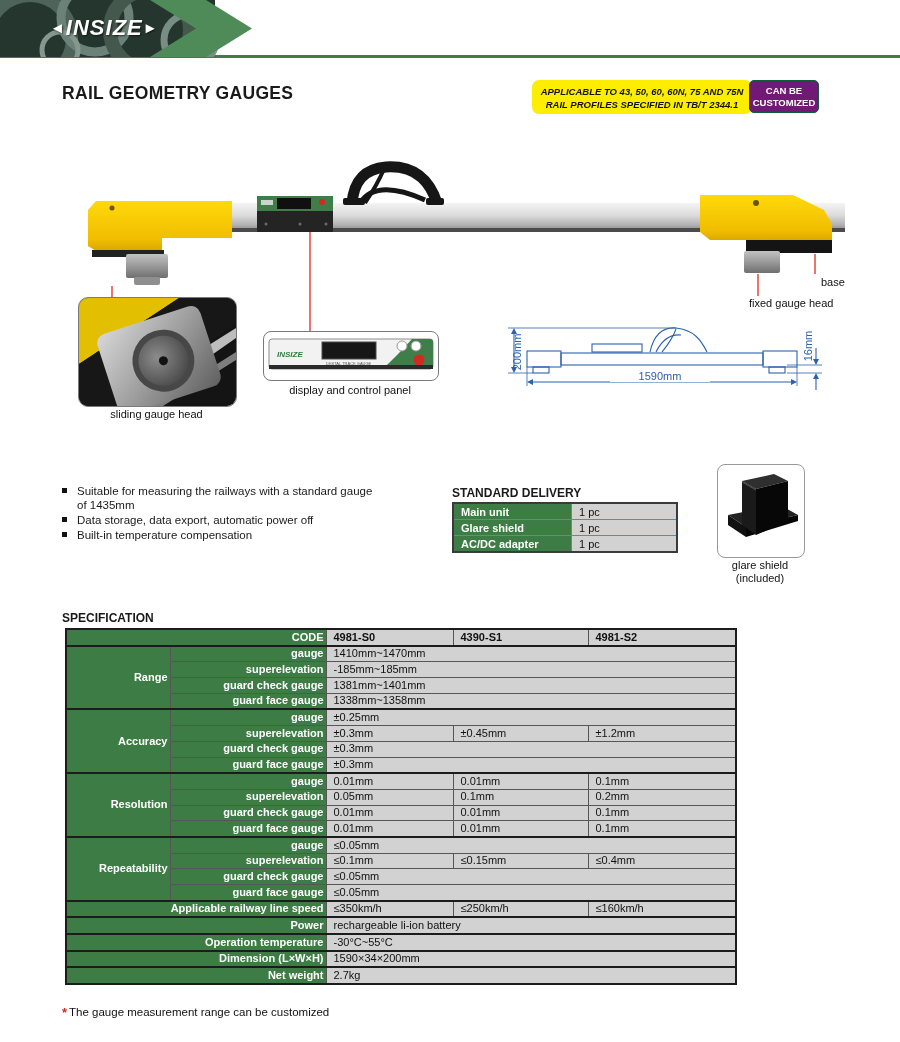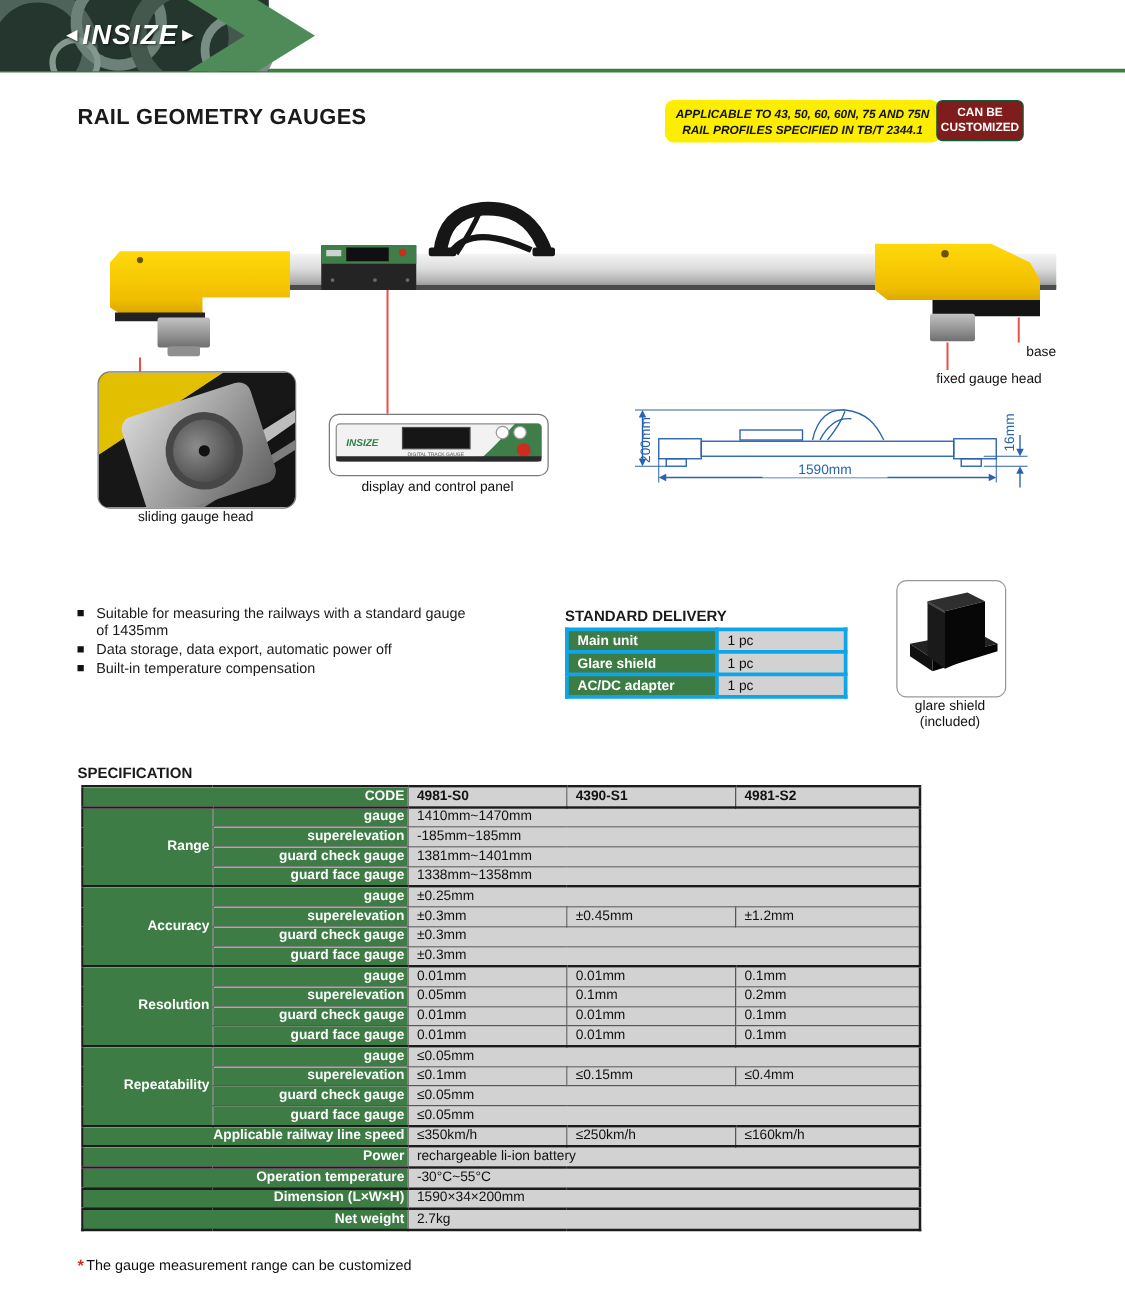--- a/index.html
+++ b/index.html
@@ -13,21 +13,21 @@
   .logo{position:absolute;left:50px;top:15px;width:160px;color:#fff;font-weight:bold;
         font-style:italic;font-size:22px;letter-spacing:1px;white-space:nowrap;
         text-shadow:1px 1px 2px rgba(0,0,0,.6);}
   .logo .arr{font-size:15px;vertical-align:2px;font-style:normal;}
 
   
   .page-title{position:absolute;left:62px;top:83px;font-size:17.5px;font-weight:bold;letter-spacing:.3px;}
   .badge-yellow{position:absolute;left:532px;top:80px;width:220px;height:34px;background:#fdee00;
         border-radius:7px;text-align:center;font-size:9.5px;font-weight:bold;font-style:italic;
         line-height:13px;padding-top:5px;box-sizing:border-box;color:#111;}
-  .badge-green{position:absolute;left:749px;top:80px;width:70px;height:33px;background:#7f1d1d;
+  .badge-green{position:absolute;left:749px;top:80px;width:70px;height:33px;background:#701a75;
         border:1px solid #0d5c3a;border-radius:5px;text-align:center;font-size:9.5px;font-weight:bold;
         line-height:12px;padding-top:4px;box-sizing:border-box;color:#fff;}
 
   
   .prod-svg{position:absolute;left:0;top:150px;pointer-events:none;}
   .callout-label{position:absolute;font-size:11px;color:#111;padding-left:45px;}
   .inset{position:absolute;border:1.5px solid #7a7a7a;border-radius:10px;overflow:hidden;background:#fff;}
   .inset-caption{position:absolute;font-size:11px;text-align:center;color:#111;}
   .dim-label{position:absolute;font-size:11px;color:#2b62ae;text-align:center;}
   .rot{transform:rotate(-90deg);}
@@ -35,21 +35,21 @@
   
   .features{position:absolute;left:62px;top:484px;width:322px;font-size:11.5px;line-height:14px;
         list-style:none;margin:0;padding:0;}
   .features li{position:relative;padding-left:15px;margin:0 0 1px 0;}
   .features li .blt{position:absolute;left:0;top:4px;width:4.5px;height:4.5px;background:#111;}
 
   
   .sd-heading{position:absolute;left:452px;top:486px;font-size:12px;font-weight:bold;}
   .sd-table{position:absolute;left:452px;top:502px;border-collapse:collapse;width:226px;
         font-size:11px;border:2px solid #3a3a3a;}
-  .sd-table td{border:3px solid #0ea5e9;height:15px;padding:0 0 0 7px;}
+  .sd-table td{border:1px solid #0ea5e9;height:15px;padding:0 0 0 7px;}
   .sd-table td.sdl{background:#3d7c44;color:#fff;font-weight:bold;width:110px;}
   .sd-table td.sdv{background:#d2d2d2;color:#111;}
 
   
   .spec-heading{position:absolute;left:62px;top:611px;font-size:12px;font-weight:bold;}
   .spec-table{position:absolute;left:65px;top:628px;border-collapse:collapse;table-layout:fixed;
         width:670px;font-size:11px;border:2px solid #1c1c1c;}
   .spec-table td{border:1px solid #565656;height:14.7px;padding:0 2px 0 7px;line-height:1.05;
         overflow:hidden;white-space:nowrap;}
   .spec-table td.g,.spec-table td.gs{background:#3d7c44;color:#fff;font-weight:bold;text-align:right;}

